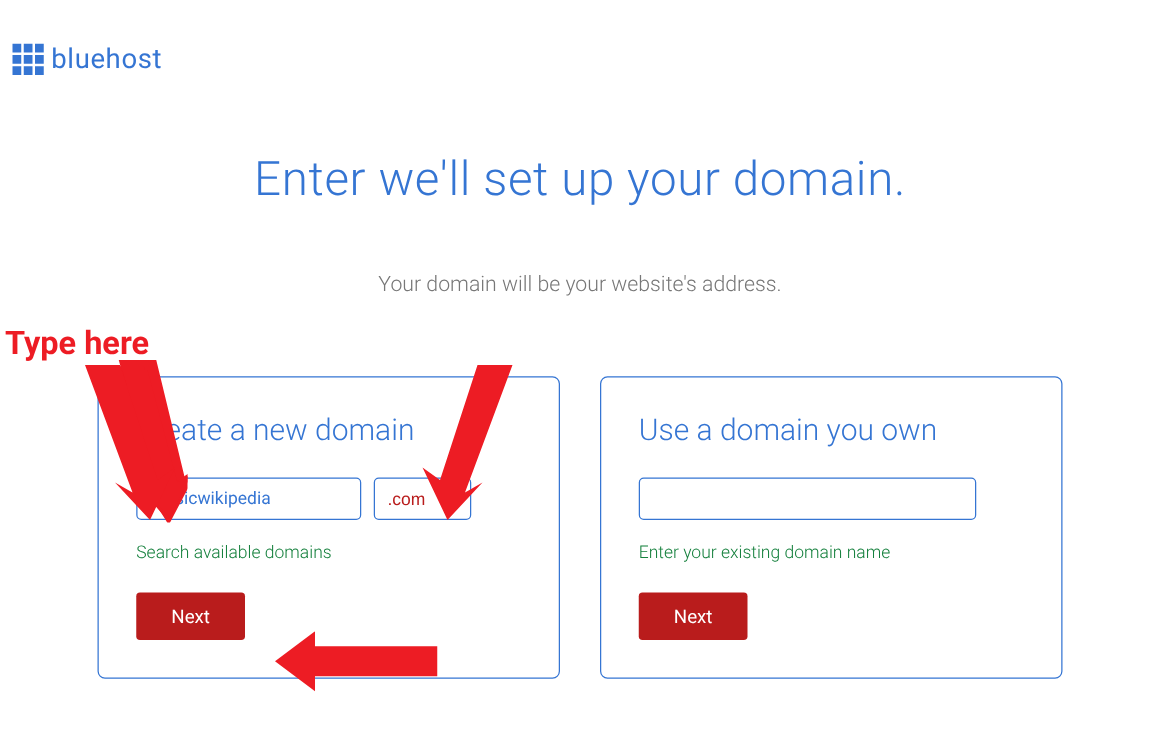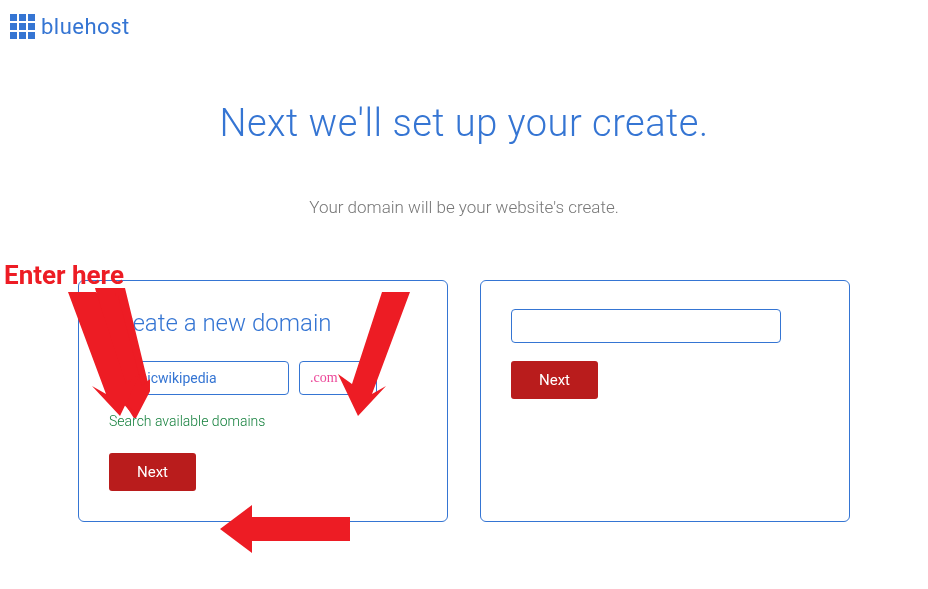--- a/index.html
+++ b/index.html
@@ -12,20 +12,21 @@
       background: #fff;
       width: 928px;
       height: 589px;
       position: relative;
       overflow: hidden;
     }
     .header {
       display: flex;
       align-items: center;
       padding: 14px 10px;
+      margin-top: 21px;
     }
     .logo-grid {
       display: grid;
       grid-template-columns: repeat(3, 7px);
       grid-template-rows: repeat(3, 7px);
       gap: 2px;
       margin-right: 6px;
     }
     .logo-dot {
       background: #3575d3;
@@ -89,24 +90,24 @@
     }
     .domain-input {
       width: 180px;
     }
     .tld-select {
       border: 1px solid #3575d3;
       border-radius: 4px;
       height: 34px;
       padding: 0 6px;
       font-size: 14px;
-      color: #ec4899;
+      color: #b91c1c;
       background: #fff;
       width: 78px;
-      font-family: Liberation Serif, serif;
+      font-family: Liberation Sans, sans-serif;
     }
     .own-domain-input {
       width: 270px;
     }
     .helper-text {
       color: #15803d;
       font-size: 14px;
       font-weight: 300;
       margin-bottom: 24px;
     }
@@ -144,48 +145,50 @@
     <div class="logo-dot"></div>
       <div class="logo-dot"></div>
       <div class="logo-dot"></div>
     <div class="logo-dot"></div>
       <div class="logo-dot"></div>
       <div class="logo-dot"></div>
   </div>
   <span class="logo-text">bluehost</span>
 </div>
 
-<h1 class="main-title">Next we'll set up your create.</h1>
+<h1 class="main-title">Enter we'll set up your domain.</h1>
 
 <div class="subtitle">
-  <div>Your domain will be your website's create.</div>
+  <div>Your domain will be your website's address.</div>
 </div>
 
 <div class="panels">
   <div class="panel">
     <div class="panel-title">Create a new domain</div>
     <div class="input-row">
       <input type="text" class="text-input domain-input" value="musicwikipedia" style="">
       <select class="tld-select">
         <option>.com</option>
       </select>
     </div>
     <div class="helper-text">Search available domains</div>
     <button class="next-button">Next</button>
   </div>
 
   <div class="panel">
+    <div class="panel-title">Use a domain you own</div>
     <div class="input-row">
       <input type="text" class="text-input own-domain-input" value="" style="">
     </div>
+    <div class="helper-text">Enter your existing domain name</div>
     <button class="next-button">Next</button>
   </div>
 </div>
 
-<div class="annotation" style="left: 4px; top: 260px;">Enter here</div>
+<div class="annotation" style="left: 4px; top: 260px;">Type here</div>
 
 <svg class="arrow" style="left: 40px; top: 288px;" width="110" height="130">
   <polygon points="55,0 85,0 108,95 118,88 95,132 72,95 82,100" fill="#ed1c24"></polygon>
   <polygon points="50,5 75,5 100,98 112,90 94,128 68,98 80,105" fill="#ed1c24"></polygon>
   <path d="M 58 8 L 78 8 L 102 98 L 114 90 L 96 126 L 70 98 L 82 104 Z" fill="#ed1c24"></path>
 </svg>
 <svg class="arrow" style="left: 48px; top: 292px;" width="110" height="130">
   <path d="M 20 0 L 48 0 L 78 92 L 92 82 L 72 124 L 44 94 L 58 102 Z" fill="#ed1c24"></path>
 </svg>
 

